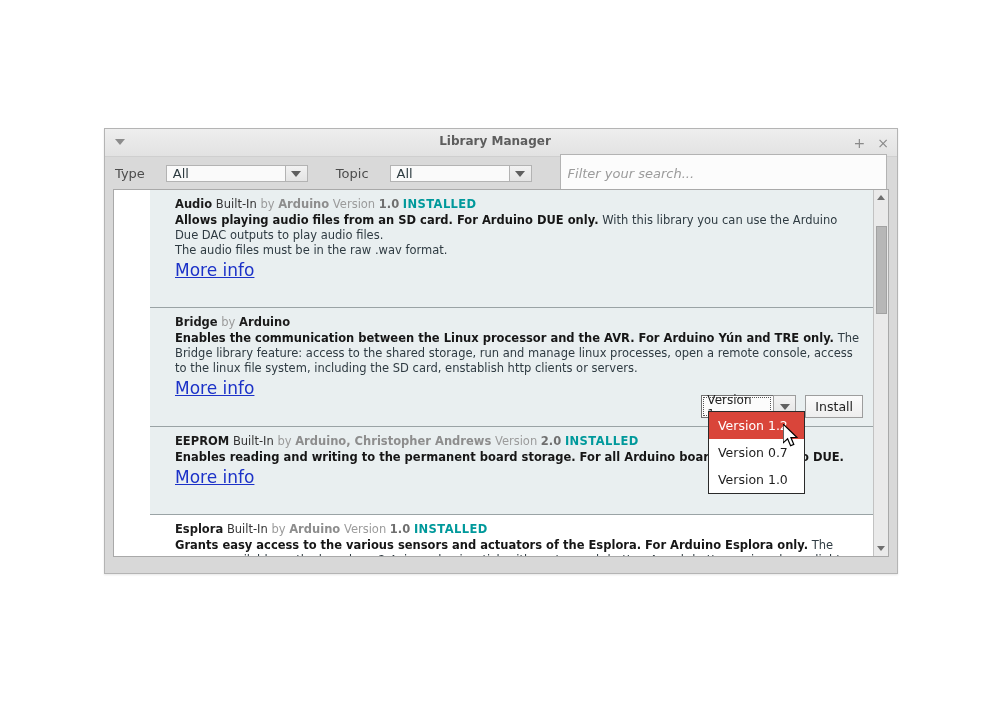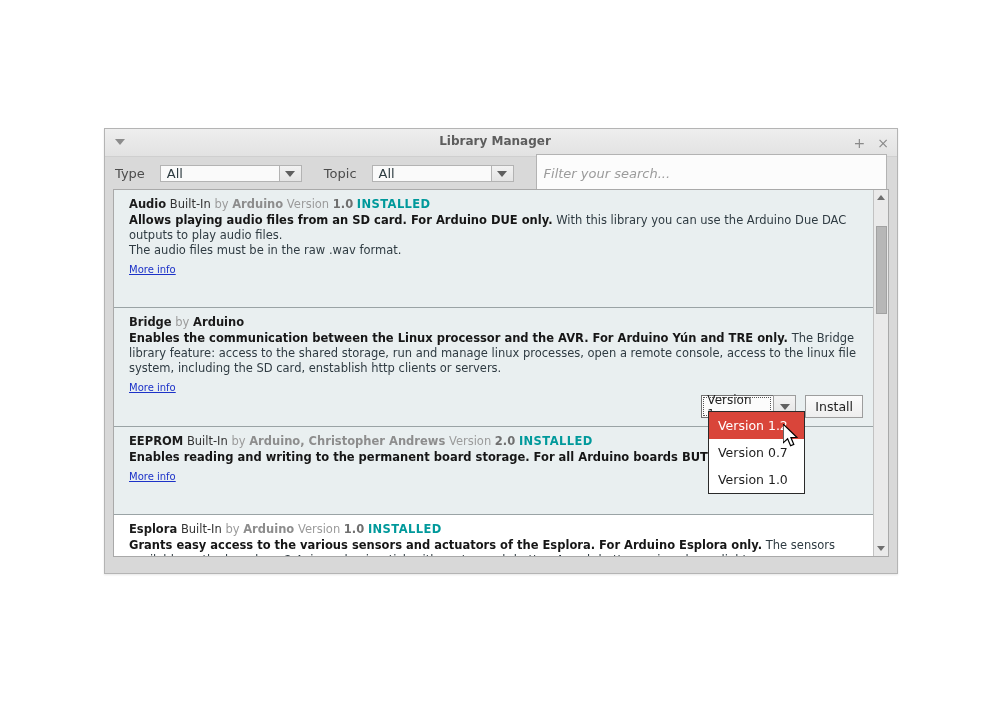--- a/index.html
+++ b/index.html
@@ -32,21 +32,21 @@
     width:0;height:0;border-left:5px solid transparent;border-right:5px solid transparent;
     border-top:6px solid #8c8c8c;
   }
   .tb-btns{position:absolute;right:8px;top:0;height:27px;display:flex;align-items:center;gap:12px;}
   .tb-btn{font-size:14px;color:#8a8a8a;line-height:1;cursor:default;font-family:"DejaVu Sans", sans-serif;}
   
   .filterbar{
     position:relative;height:33px;
     background:#d9d9d9;
     display:flex;align-items:center;
-    padding:0 10px;box-sizing:border-box;gap:8px;
+    padding:0 10px;box-sizing:border-box;gap:14px;
   }
   .flabel{font-size:13px;color:#4d4d4d;margin-right:7px;font-family:"DejaVu Sans", sans-serif;}
   .combo{
     display:flex;height:17px;align-items:stretch;margin-right:14px;
   }
   .combo .field{
     width:119px;background:#fafafa;border:1px solid #b3b3b3;border-right:none;
     display:flex;align-items:center;padding-left:6px;box-sizing:border-box;
     font-size:13px;color:#2d3b40;font-family:"DejaVu Sans", sans-serif;
   }
@@ -62,34 +62,34 @@
   }
   
   .listwrap{
     position:absolute;left:8px;top:60px;right:8px;bottom:16px;
     background:#ffffff;border:1px solid #a9a9a9;box-sizing:border-box;
     display:flex;overflow:hidden;
   }
   .listcol{flex:1;overflow:hidden;position:relative;}
   .entry{
     background:#e9eff0;border-bottom:1px solid #9aa3a5;
-    padding:7px 9px 8px 15px;box-sizing:border-box;position:relative;
+    padding:7px 9px 8px 25px;box-sizing:border-box;position:relative;margin-left:36px;
   }
   .entry.white{background:#ffffff;border-bottom:none;}
   .ehead{font-size:11.5px;line-height:14px;margin-bottom:2px;font-family:"DejaVu Sans", sans-serif;}
   .ename{font-weight:bold;color:#1b1b1b;}
   .ebuiltin{color:#333;}
   .emuted{color:#9b9b9b;}
   .eauthor{font-weight:bold;color:#8d8d8d;}
   .ever{font-weight:bold;color:#6f6f6f;}
   .einstalled{font-weight:bold;color:#00999b;letter-spacing:.4px;}
   .edesc{font-size:11.5px;line-height:15px;color:#2f3b42;font-family:"DejaVu Sans", sans-serif;}
   .edesc b{color:#161616;}
   .moreinfo{
-    font-size:10px;color:#1c32c8;text-decoration:underline;margin-top:2px;display:inline-block;
+    font-size:17px;color:#1c32c8;text-decoration:underline;margin-top:2px;display:inline-block;
     cursor:pointer;font-family:"DejaVu Sans", sans-serif;
   }
   .entry-actions{
     position:absolute;right:10px;bottom:8px;display:flex;align-items:center;gap:9px;
   }
   .vcombo{display:flex;height:23px;align-items:stretch;}
   .vcombo .field{
     width:72px;background:#fcfcfc;border:1px solid #707070;border-right:none;
     display:flex;align-items:center;padding-left:5px;box-sizing:border-box;
     font-size:12px;color:#1d1d1d;outline:1px dotted #555;outline-offset:-3px;

